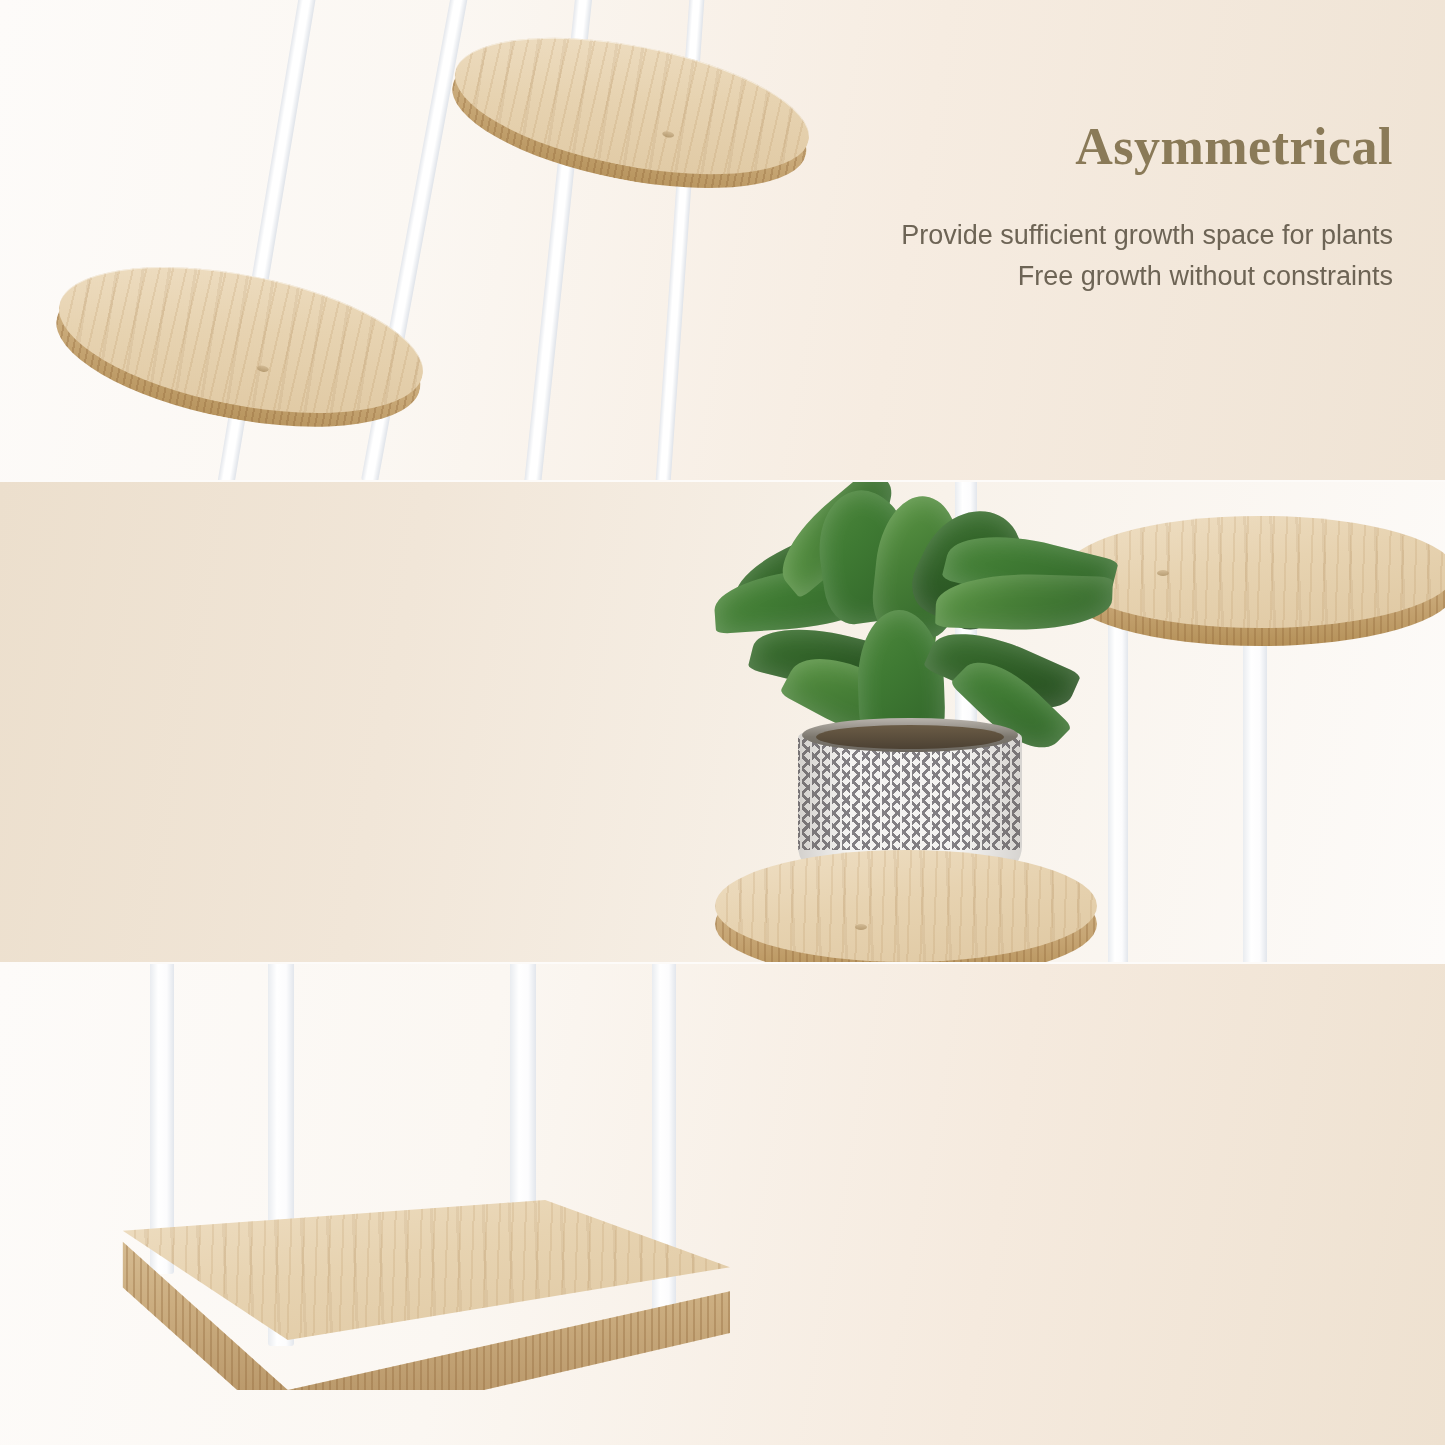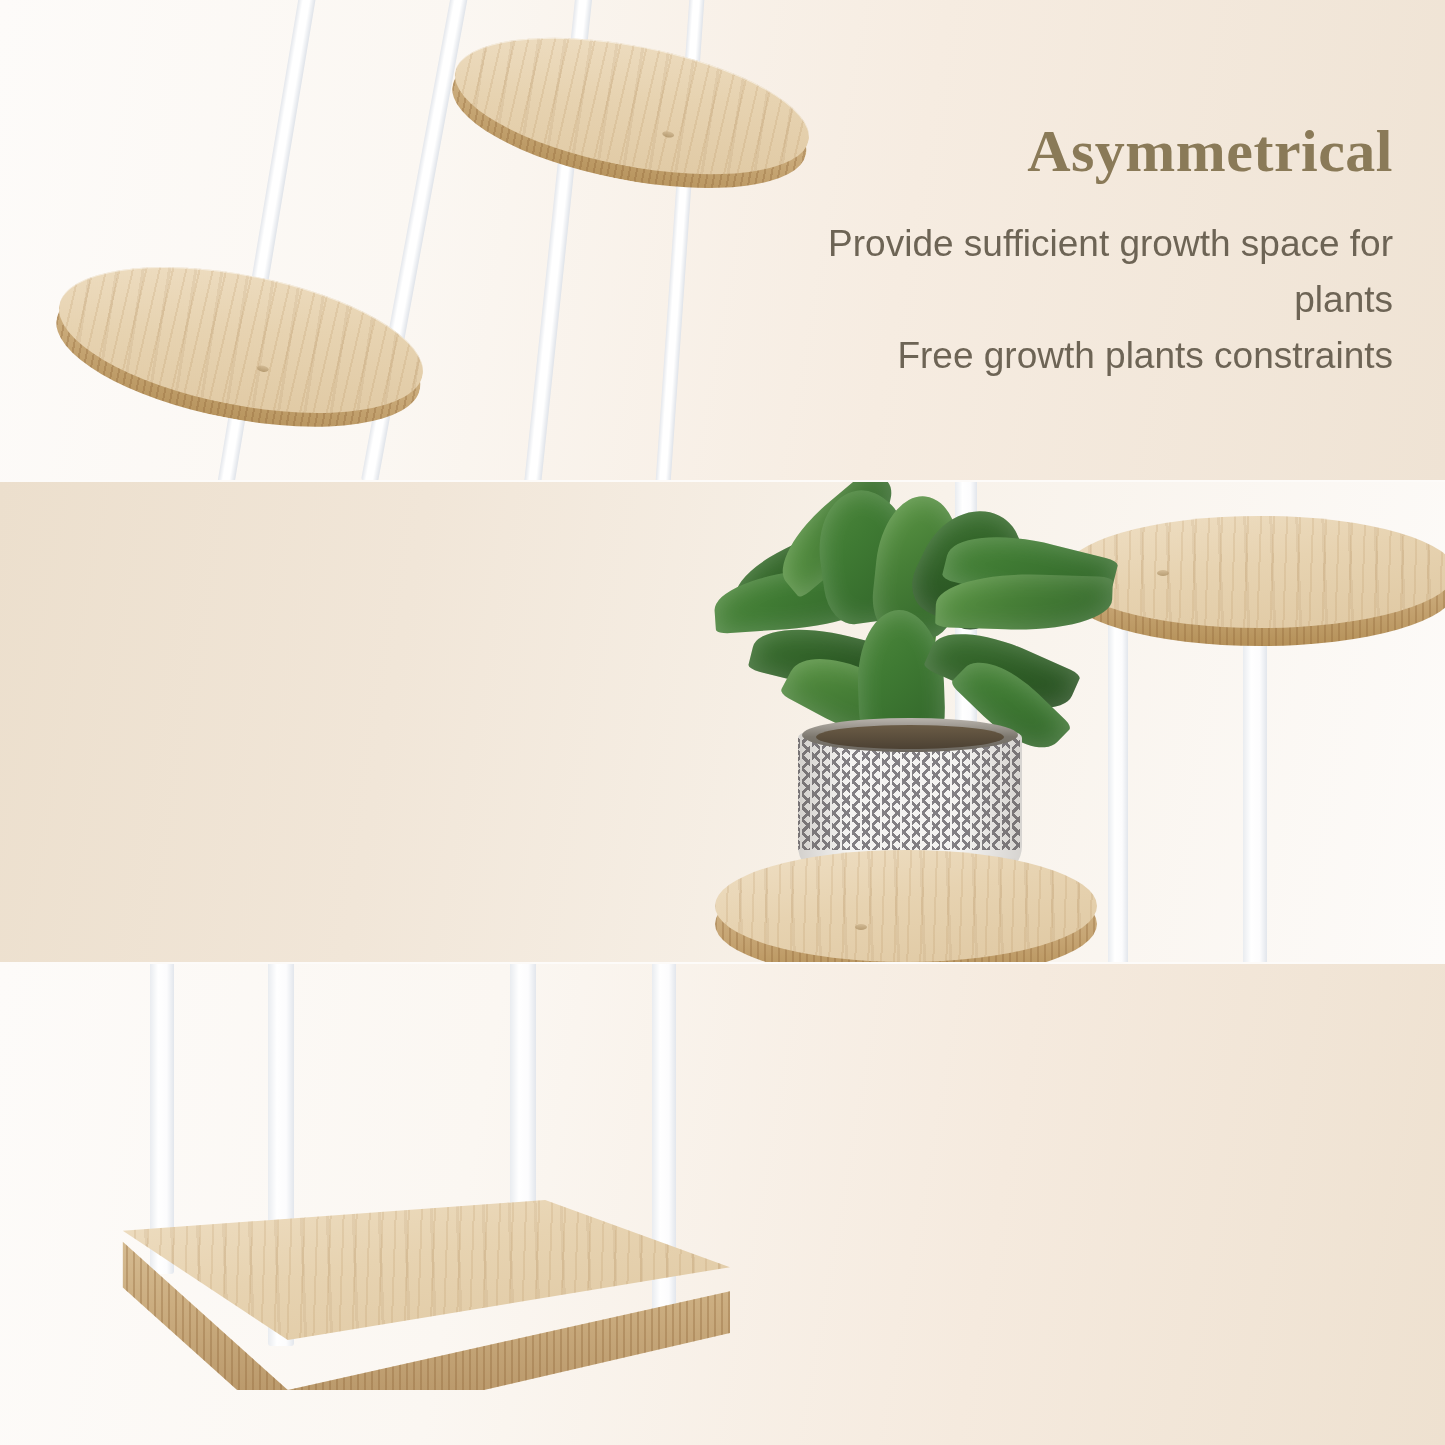--- a/index.html
+++ b/index.html
@@ -28,22 +28,22 @@
     margin:0;
   }
   .sub{
     font-family:"Liberation Sans",sans-serif;
     color:#6d6455;
     margin:0;
     line-height:1.52;
   }
 
   #text-block-1{top:118px;right:52px;text-align:right;width:640px;}
-  #text-block-1 .headline{font-size:60px;text-align:right;}
-  #text-block-1 .sub{font-size:37px;margin-top:32px;}
+  #text-block-1 .headline{font-size:52px;text-align:right;}
+  #text-block-1 .sub{font-size:27px;margin-top:40px;}
 
   
   .leg{
     position:absolute;
     background:linear-gradient(90deg,#e4e7ec 0%,#ffffff 28%,#ffffff 66%,#dfe3e9 100%);
     border-radius:3px;
   }
   .leg.plain{background:linear-gradient(90deg,#e9ecf0 0%,#ffffff 34%,#fcfcfd 70%,#e2e6ec 100%);}
 
   
@@ -203,21 +203,21 @@
         <div class="screw" style="left:206px;top:86px;"></div>
       </div>
     </div>
 
     <div class="txt" id="text-block-1">
       <h2 class="headline">
         <span>Asymmetrical</span><br>
       </h2>
       <p class="sub">
         <span>Provide sufficient growth space for plants</span><br>
-        <span>Free growth plants constraints</span>
+        <span>Free growth without constraints</span>
       </p>
     </div>
   </section>
 
   <section class="panel" id="panel-2">
 
     <div id="p2-art">
       <div class="leg plain" id="p2-leg-right"></div>
       <div class="leg plain" id="p2-leg-mid"></div>
 

